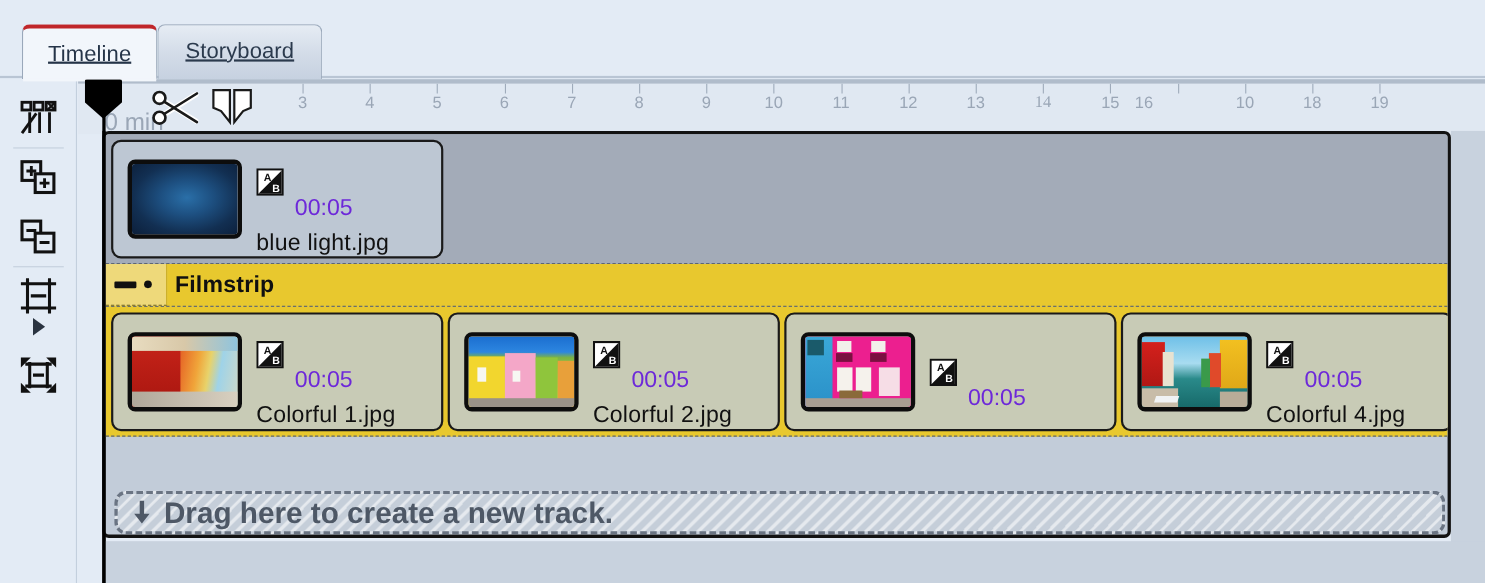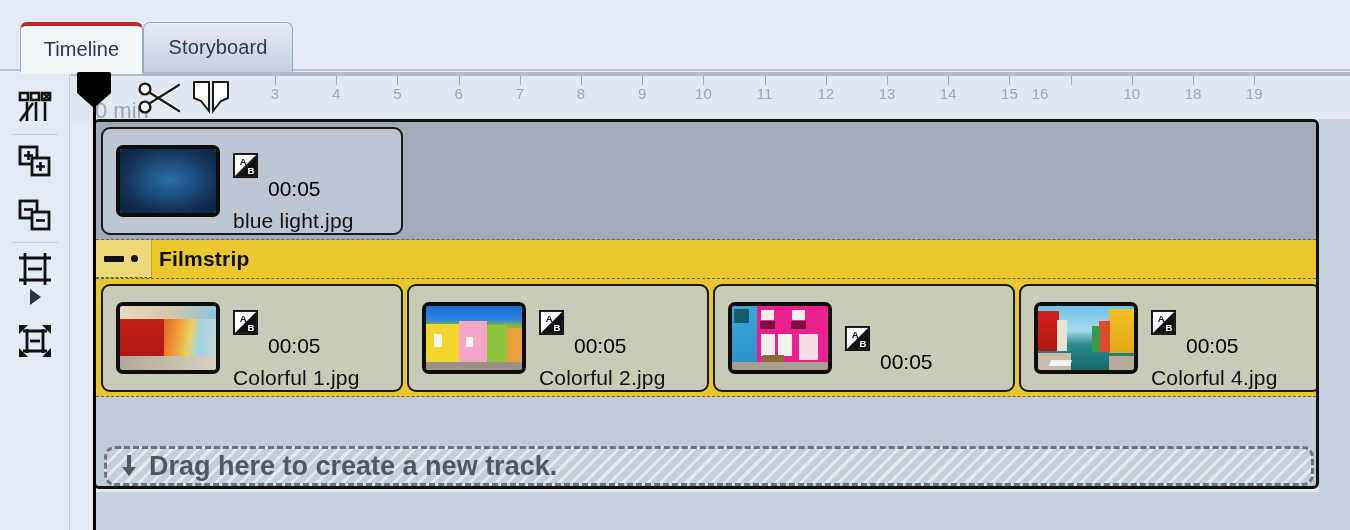--- a/index.html
+++ b/index.html
@@ -14,20 +14,21 @@
   
   .tabbar { position: absolute; left: 0; top: 0; width: 1350px; height: 72px; background: #e3ebf5; }
   .tabbar-line { position: absolute; left: 0; top: 69px; width: 1350px; height: 2px; background: #b9c5d4; }
   .tab {
     position: absolute; top: 22px; height: 50px;
     display: flex; align-items: center; justify-content: center;
     font-size: 20px; color: #2b3a4d; letter-spacing: .1px;
     border: 1px solid #9aa8ba;
     border-bottom: none;
     border-radius: 7px 7px 0 0;
+    text-decoration: underline;
   }
   .tab.active {
     left: 20px; width: 123px;
     background: #f2f6fb;
     border-color: #9aa8ba;
     border-top: 4px solid #c0262a;
     z-index: 3;
     color: #253448;
   }
   .tab.inactive {
@@ -114,21 +115,21 @@
     border: 4px solid #0d0d0d;
     border-radius: 7px;
     overflow: hidden;
     flex: 0 0 auto;
     position: relative;
   }
   .thumb-inner { position: absolute; inset: 0; }
   .clip-meta { margin-left: 13px; display: flex; flex-direction: column; gap: 8px; }
   .meta-row { display: flex; align-items: center; gap: 10px; }
   .ab-icon { width: 25px; height: 25px; flex: 0 0 auto; }
-  .dur { font-size: 21px; color: #000000; margin-top: 48px; }
+  .dur { font-size: 21px; color: #6d28d9; margin-top: 48px; }
   .fname { font-size: 21px; color: #111; letter-spacing: .2px; }
 
   
   .dropzone {
     position: absolute; left: 8px; top: 324px; width: 1210px; height: 40px;
     border: 3px dashed #6a7483;
     border-radius: 11px;
     background-color: #c5ced9;
     background-image: repeating-linear-gradient(135deg, rgba(255,255,255,.55) 0 3px, rgba(0,0,0,0) 3px 9px);
     display: flex; align-items: center; padding-left: 14px; gap: 12px;
@@ -251,21 +252,21 @@
         <div class="ruler-num" style="left: 571.2px;">9</div>
         <div class="ruler-tick" style="left: 632.4px;"></div>
         <div class="ruler-num" style="left: 632.4px;">10</div>
         <div class="ruler-tick" style="left: 693.6px;"></div>
         <div class="ruler-num" style="left: 693.6px;">11</div>
         <div class="ruler-tick" style="left: 754.8px;"></div>
         <div class="ruler-num" style="left: 754.8px;">12</div>
         <div class="ruler-tick" style="left: 816px;"></div>
         <div class="ruler-num" style="left: 816px;">13</div>
         <div class="ruler-tick" style="left: 877.2px;"></div>
-        <div class="ruler-num" style="left: 877.2px;">14</div>
+        <div class="ruler-num" style="left: 877.2px; font-family: Liberation Serif, serif;">14</div>
         <div class="ruler-tick" style="left: 938.4px;"></div>
         <div class="ruler-num" style="left: 938.4px;">15</div>
         <div class="ruler-tick" style="left: 999.6px;"></div>
         <div class="ruler-num" style="left: 969px;">16</div>
         <div class="ruler-tick" style="left: 1060.8px;"></div>
         <div class="ruler-num" style="left: 1060.8px;">10</div>
         <div class="ruler-tick" style="left: 1122px;"></div>
         <div class="ruler-num" style="left: 1122px;">18</div>
         <div class="ruler-tick" style="left: 1183.2px;"></div>
         <div class="ruler-num" style="left: 1183.2px;">19</div>

